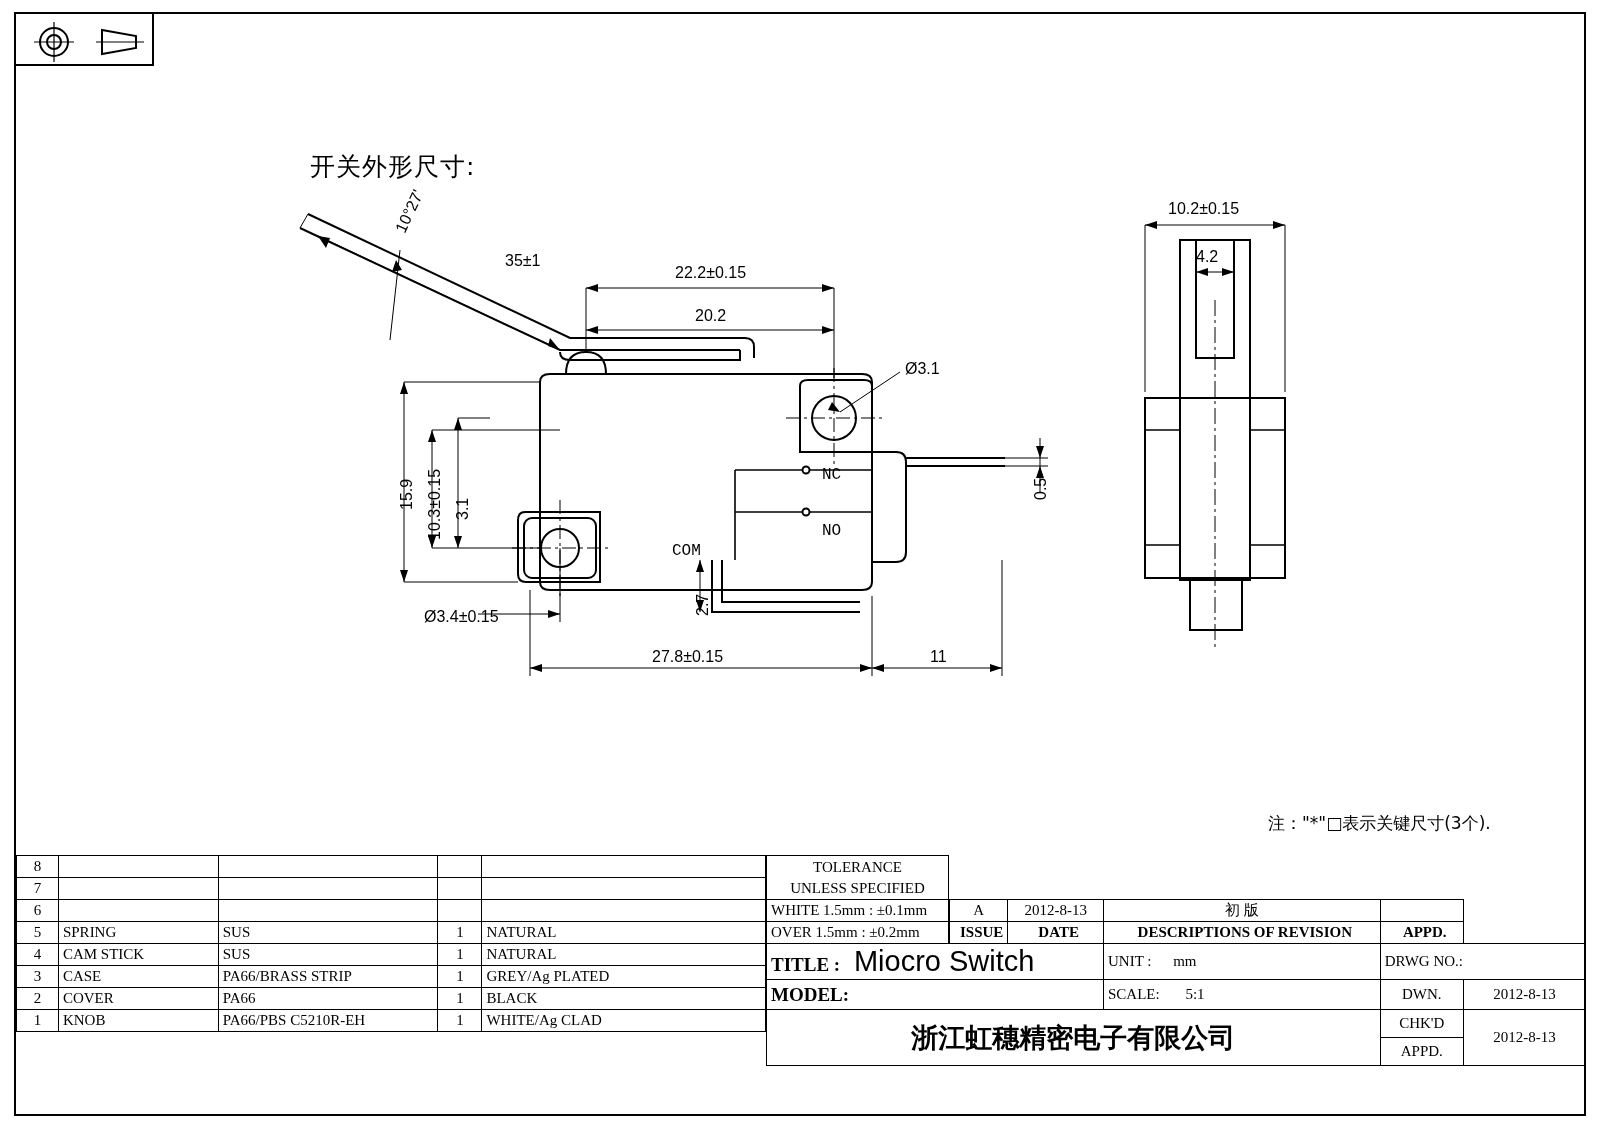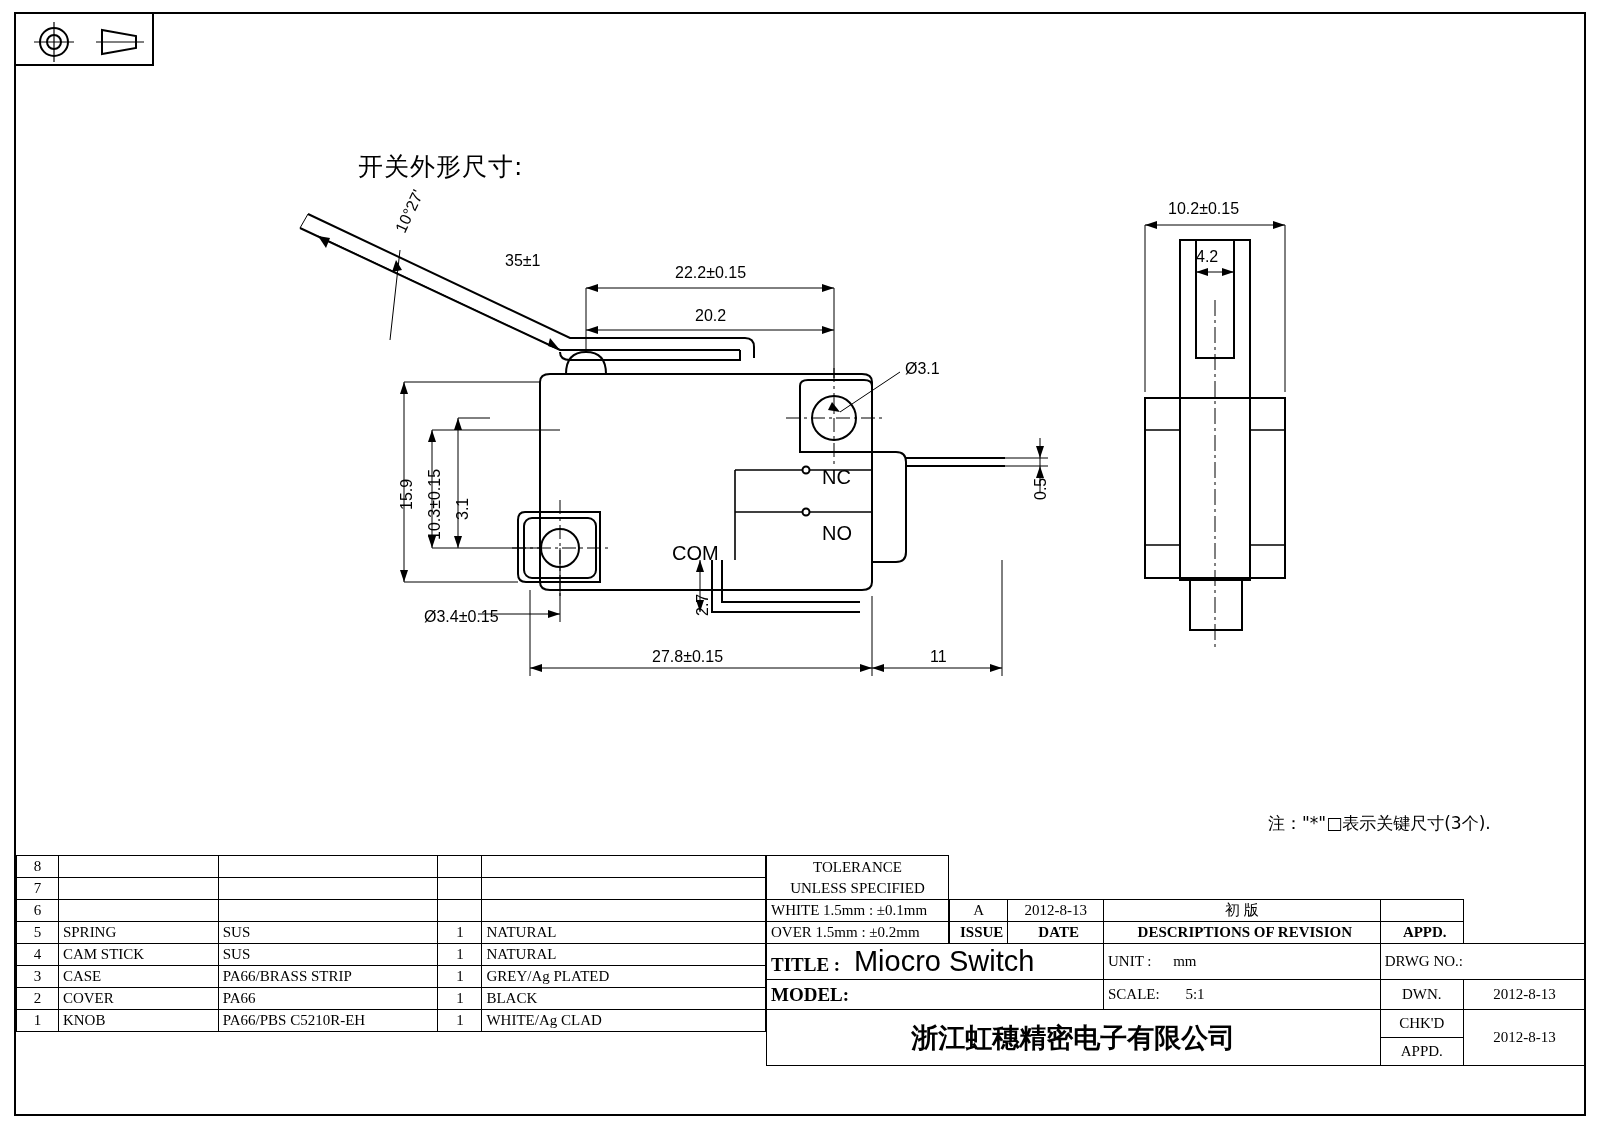--- a/index.html
+++ b/index.html
@@ -2,25 +2,25 @@
 <html><head>
 <meta charset="utf-8">
 <style>
   html,body{margin:0;padding:0;background:#fff;}
   body{font-family:"Liberation Serif", serif;}
   #sheet{position:relative;width:1600px;height:1131px;background:#fff;overflow:hidden;}
   
   .border-outer{position:absolute;left:14px;top:12px;width:1572px;height:1104px;border:2px solid #000;box-sizing:border-box;}
   
   .proj-box{position:absolute;left:14px;top:12px;width:140px;height:54px;border:2px solid #000;box-sizing:border-box;}
-  .cn-title{position:absolute;left:310px;top:150px;font-size:25px;font-family:"DejaVu Sans", sans-serif;color:#000;letter-spacing:1px;margin-left:48px;}
+  .cn-title{position:absolute;left:310px;top:150px;font-size:25px;font-family:"DejaVu Sans", sans-serif;color:#000;letter-spacing:1px;}
   .note-cn{position:absolute;left:1268px;top:812px;font-size:17px;font-family:"DejaVu Sans", sans-serif;color:#000;}
   
   .dim{position:absolute;font-size:16px;font-family:"Liberation Sans", sans-serif;color:#000;white-space:nowrap;}
-  .lbl{position:absolute;font-size:20px;font-family:Liberation Sans, sans-serif;color:#000;white-space:nowrap;}
+  .lbl{position:absolute;font-size:16px;font-family:Liberation Mono, monospace;color:#000;white-space:nowrap;}
   svg{position:absolute;left:0;top:0;overflow:visible;}
   
   table{border-collapse:collapse;position:absolute;}
   td{border:1px solid #000;font-size:15px;font-family:"Liberation Serif", serif;padding:1px 4px;height:22px;box-sizing:border-box;}
   .ctr{text-align:center;}
   .bold{font-weight:bold;padding-left:10px;}
   .big{font-size:19px;font-weight:bold;}
   .cnco{font-size:27px;font-weight:bold;font-family:"DejaVu Sans", sans-serif;text-align:center;}
 </style>
 </head>

